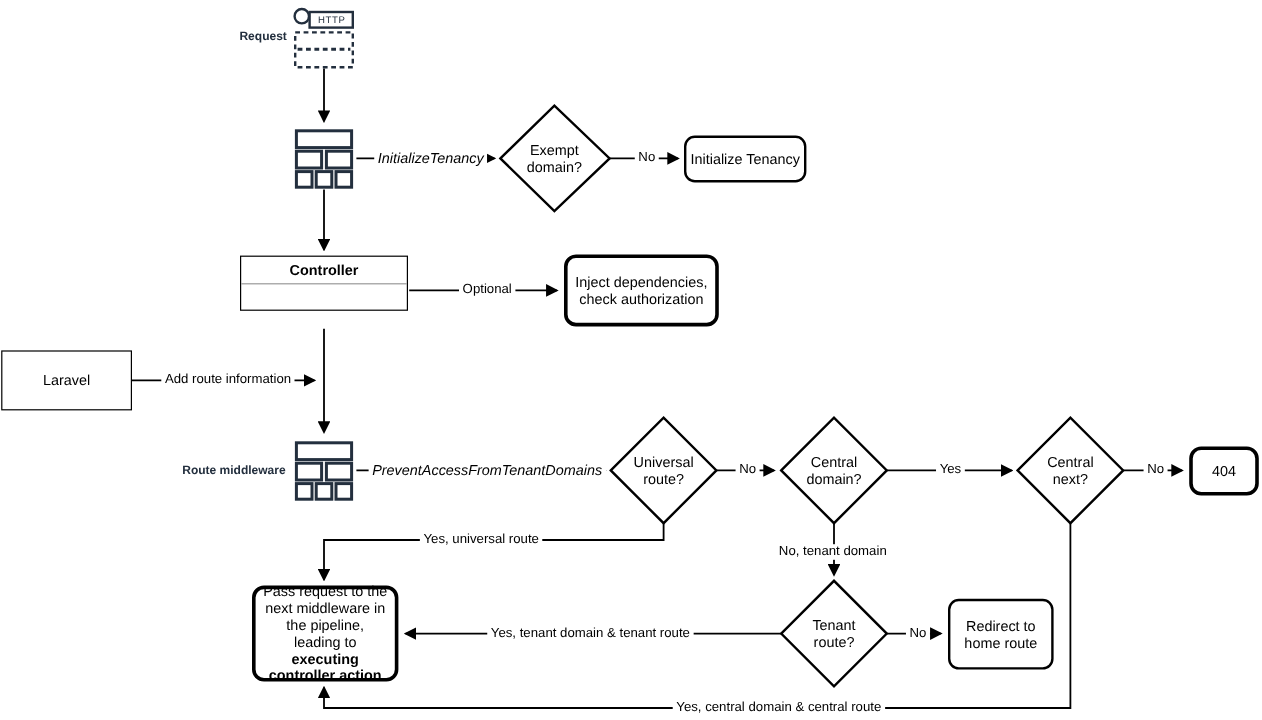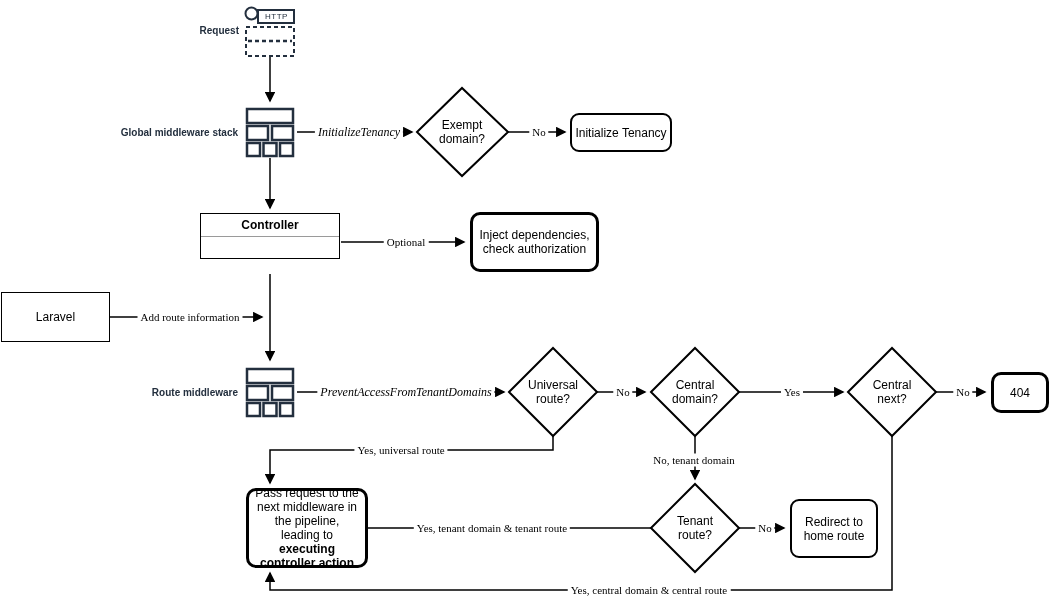--- a/index.html
+++ b/index.html
@@ -18,21 +18,20 @@
   
   .edge-label {
     position: absolute;
     transform: translate(-50%, -50%);
     background: #ffffff;
     padding: 0 3px;
     font-size: 11px;
     color: #000000;
     white-space: nowrap;
     line-height: 13px;
-    font-family: Liberation Serif, serif;
   }
   .edge-label.italic { font-style: italic; font-size: 12px; }
 
   
   .navy-label {
     position: absolute;
     width: 200px;
     text-align: right;
     font-weight: bold;
     font-size: 10px;
@@ -90,21 +89,21 @@
   
   .http-text {
     position: absolute;
     left: 259px; top: 10px; width: 35px; height: 13px;
     display: flex; align-items: center; justify-content: center;
     font-size: 8px;
     letter-spacing: 0.5px;
     color: #232F3E;
   }
 
-  .pass-text { padding: 2px 5px; margin-left: 36px; }
+  .pass-text { padding: 2px 5px; }
   .pass-text b { font-weight: bold; }
 </style>
 </head>
 <body>
 
 <div id="canvas">
 
   <svg id="wires" width="1052" height="600" viewBox="0 0 1052 600">
     <defs>
       <marker id="arr" viewBox="0 0 10 10" refX="8.5" refY="5" markerWidth="7" markerHeight="7" orient="auto">
@@ -161,21 +160,20 @@
       <rect x="272" y="386" width="21" height="14"></rect>
       <rect x="247" y="403" width="13" height="13"></rect>
       <rect x="263.5" y="403" width="13" height="13"></rect>
       <rect x="280" y="403" width="13" height="13"></rect>
     </g>
   </svg>
 
   <div class="http-text">HTTP</div>
 
   <div class="navy-label" style="left:39px; top:22px;">Request</div>
-  <div class="navy-label" style="left:38px; top:124px;">Global middleware stack</div>
   <div class="navy-label" style="left:38px; top:384px;">Route middleware</div>
 
   <div class="node rounded" style="left:570px; top:113px; width:102px; height:39px; border-width:2.5px;">
     <span>Initialize Tenancy</span>
   </div>
 
   <div class="uml" style="left:200px; top:213px; width:140px; height:46px;">
     <div class="uml-title">Controller</div>
   </div>
 

